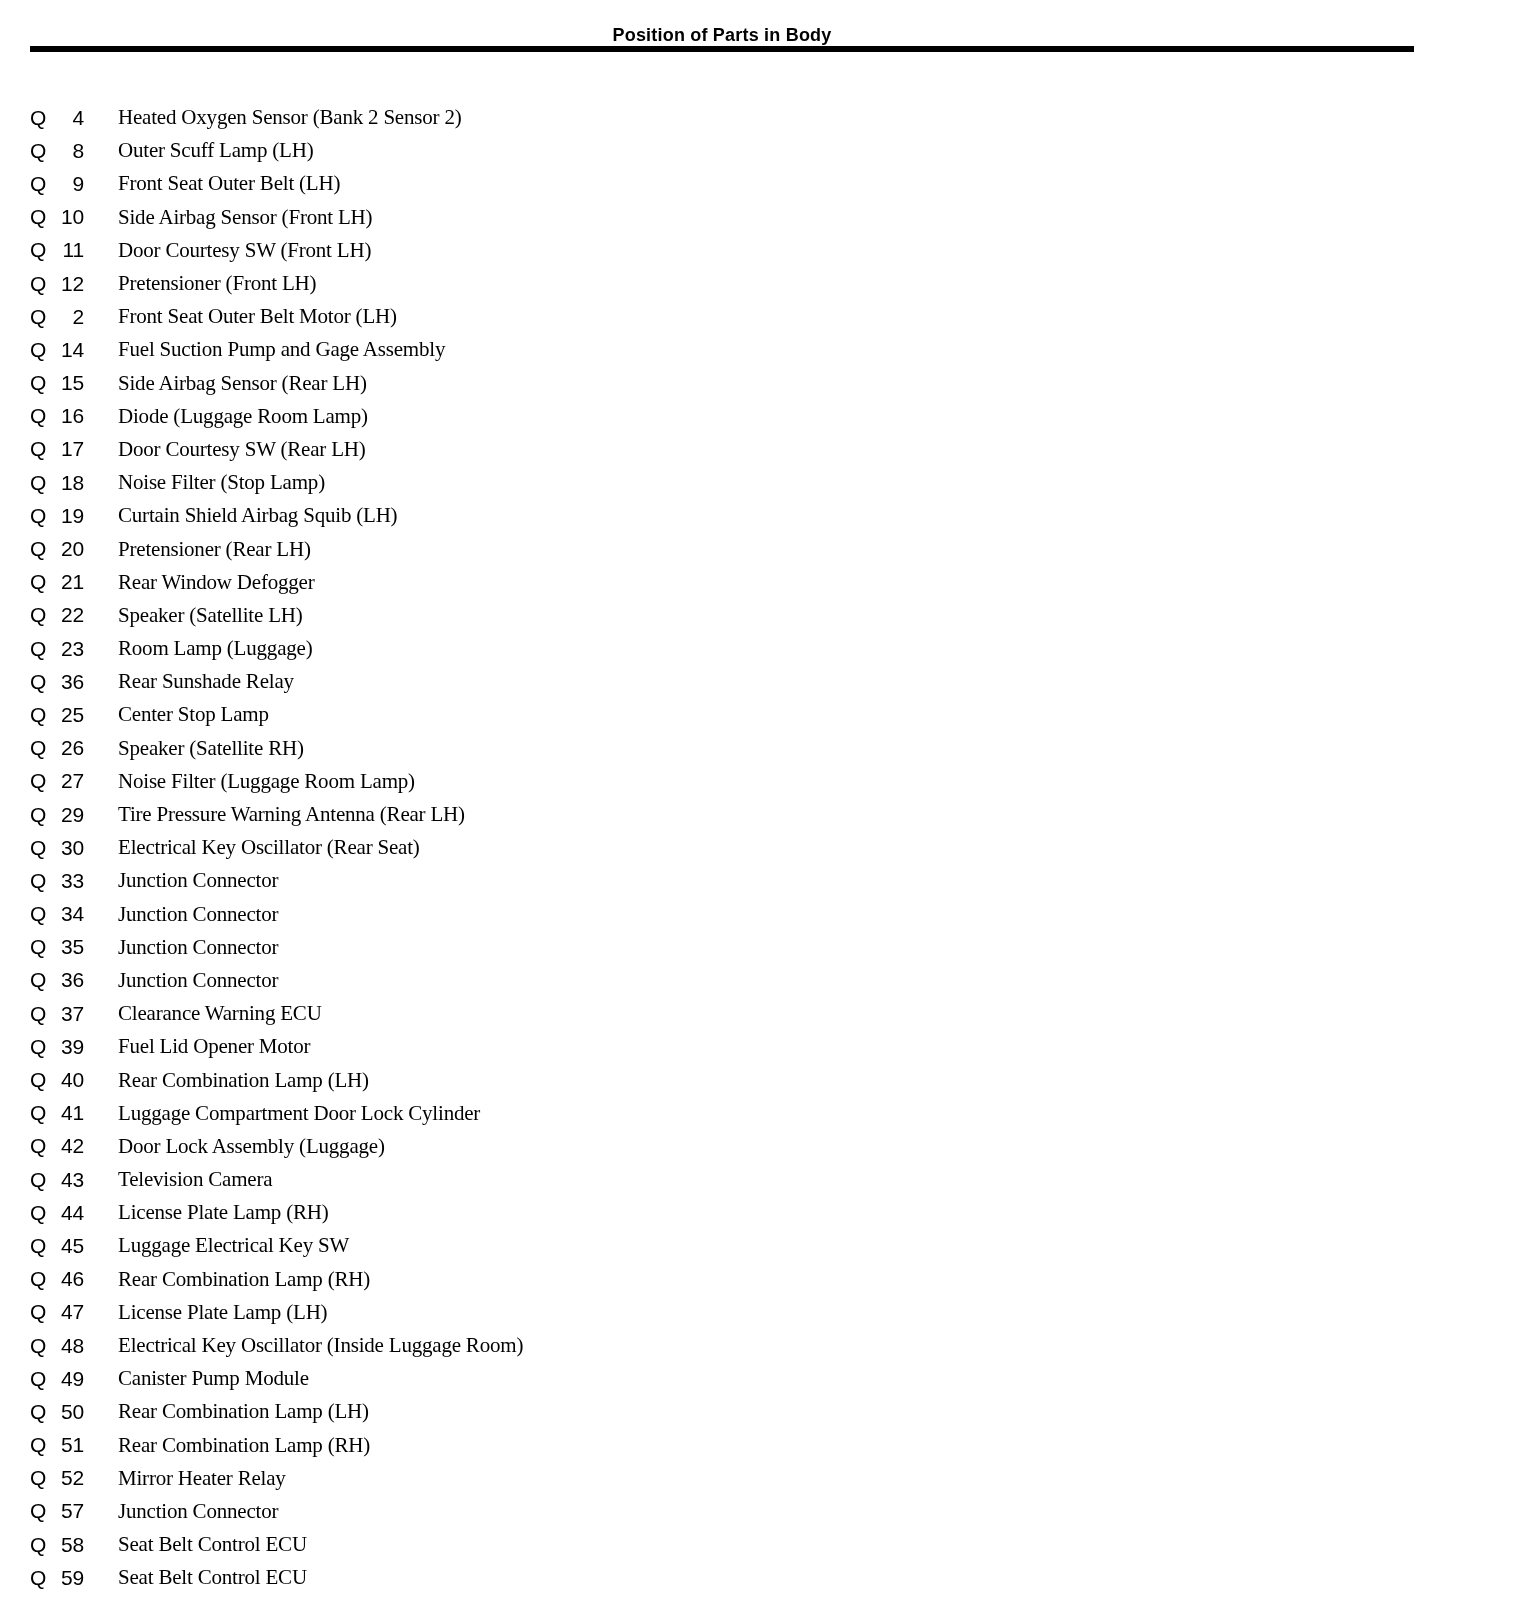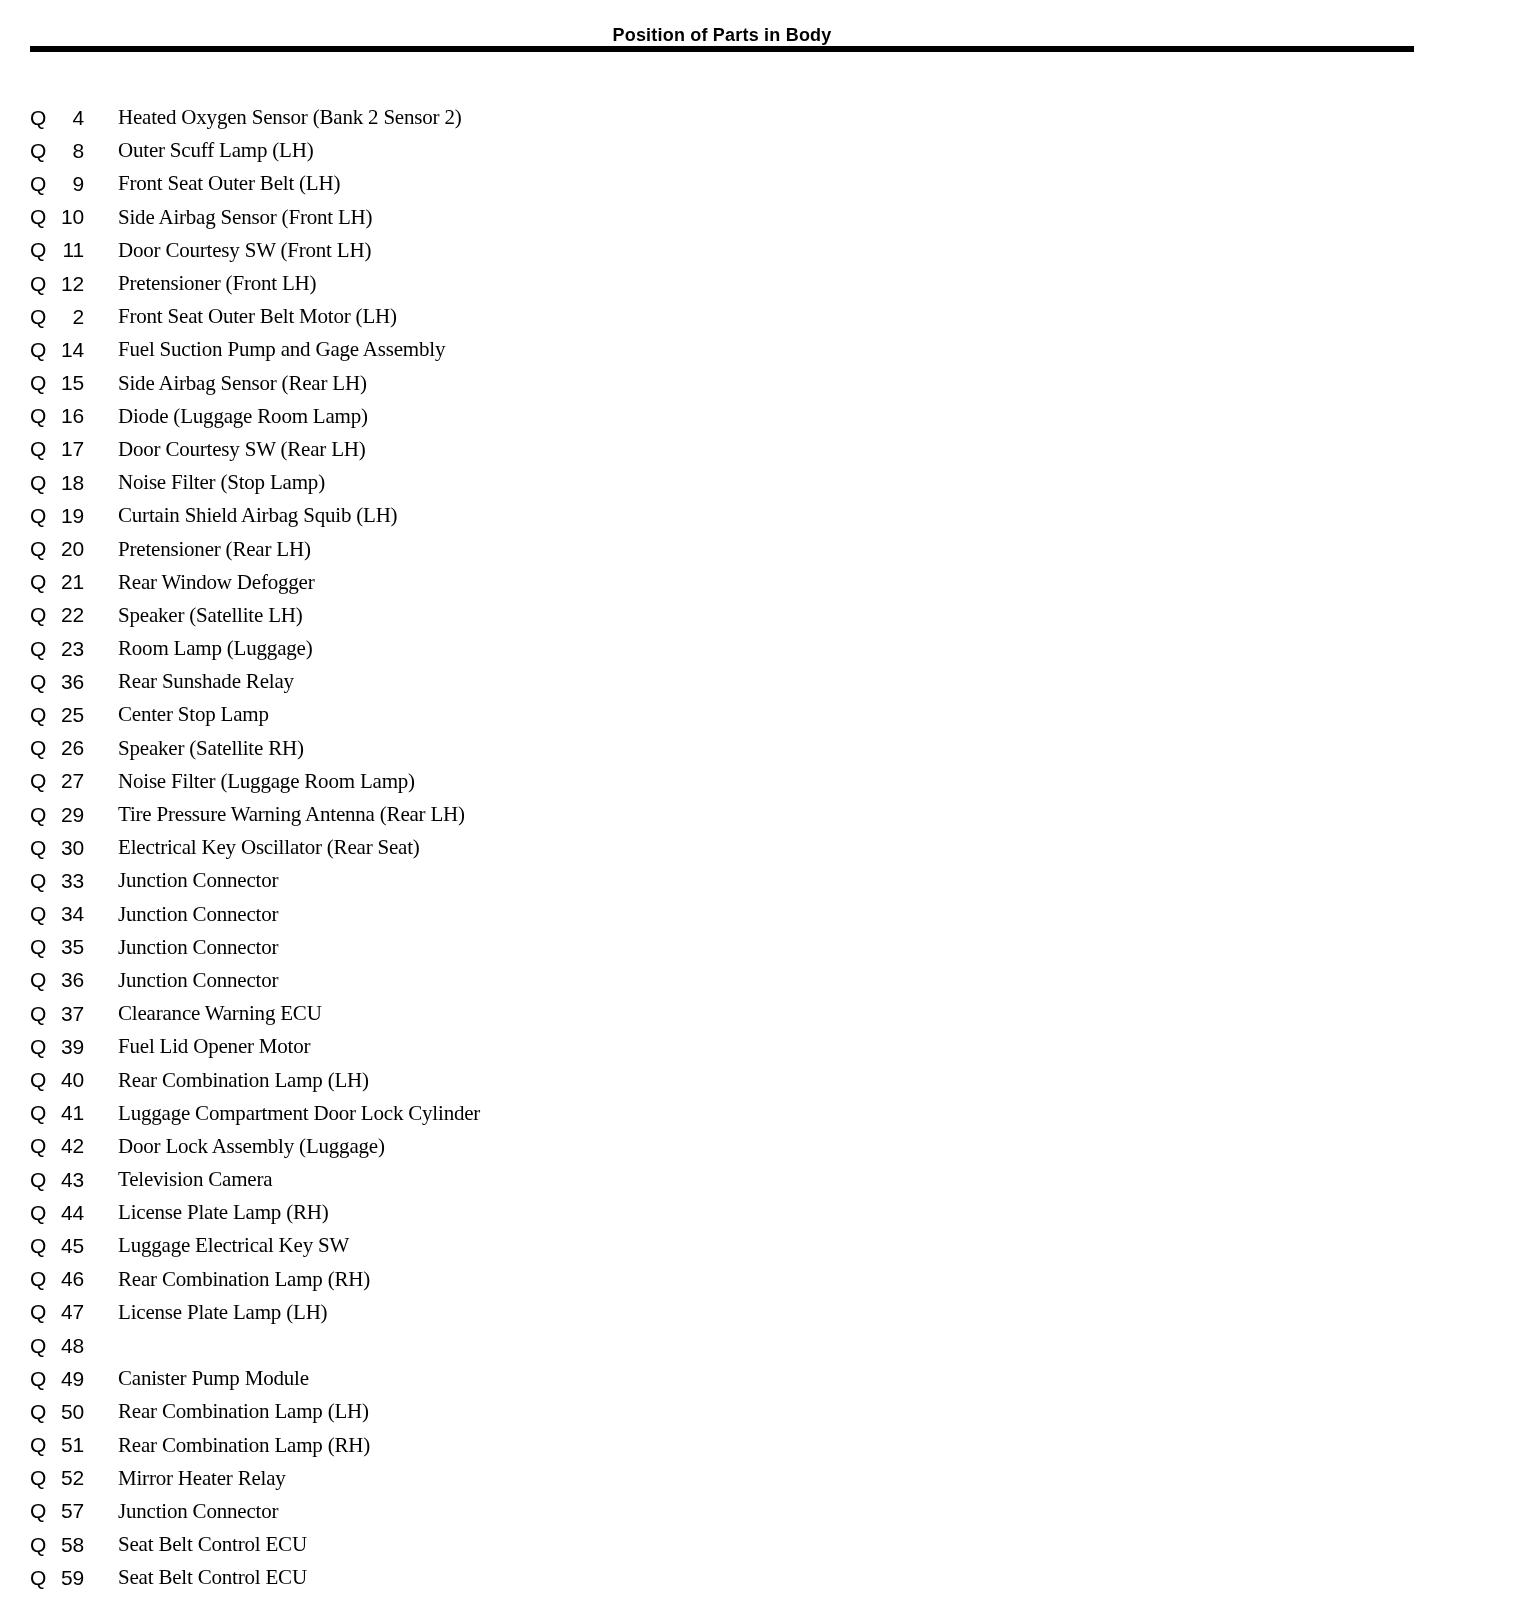--- a/index.html
+++ b/index.html
@@ -288,20 +288,21 @@
 
   <div class="row">
     <span class="q">Q</span>
     <span class="num">47</span>
     <span class="desc">License Plate Lamp (LH)</span>
   </div>
 
   <div class="row">
     <span class="q">Q</span>
     <span class="num">48</span>
+    <span class="desc">Electrical Key Oscillator (Inside Luggage Room)</span>
   </div>
 
   <div class="row">
     <span class="q">Q</span>
     <span class="num">49</span>
     <span class="desc">Canister Pump Module</span>
   </div>
 
   <div class="row">
     <span class="q">Q</span>

